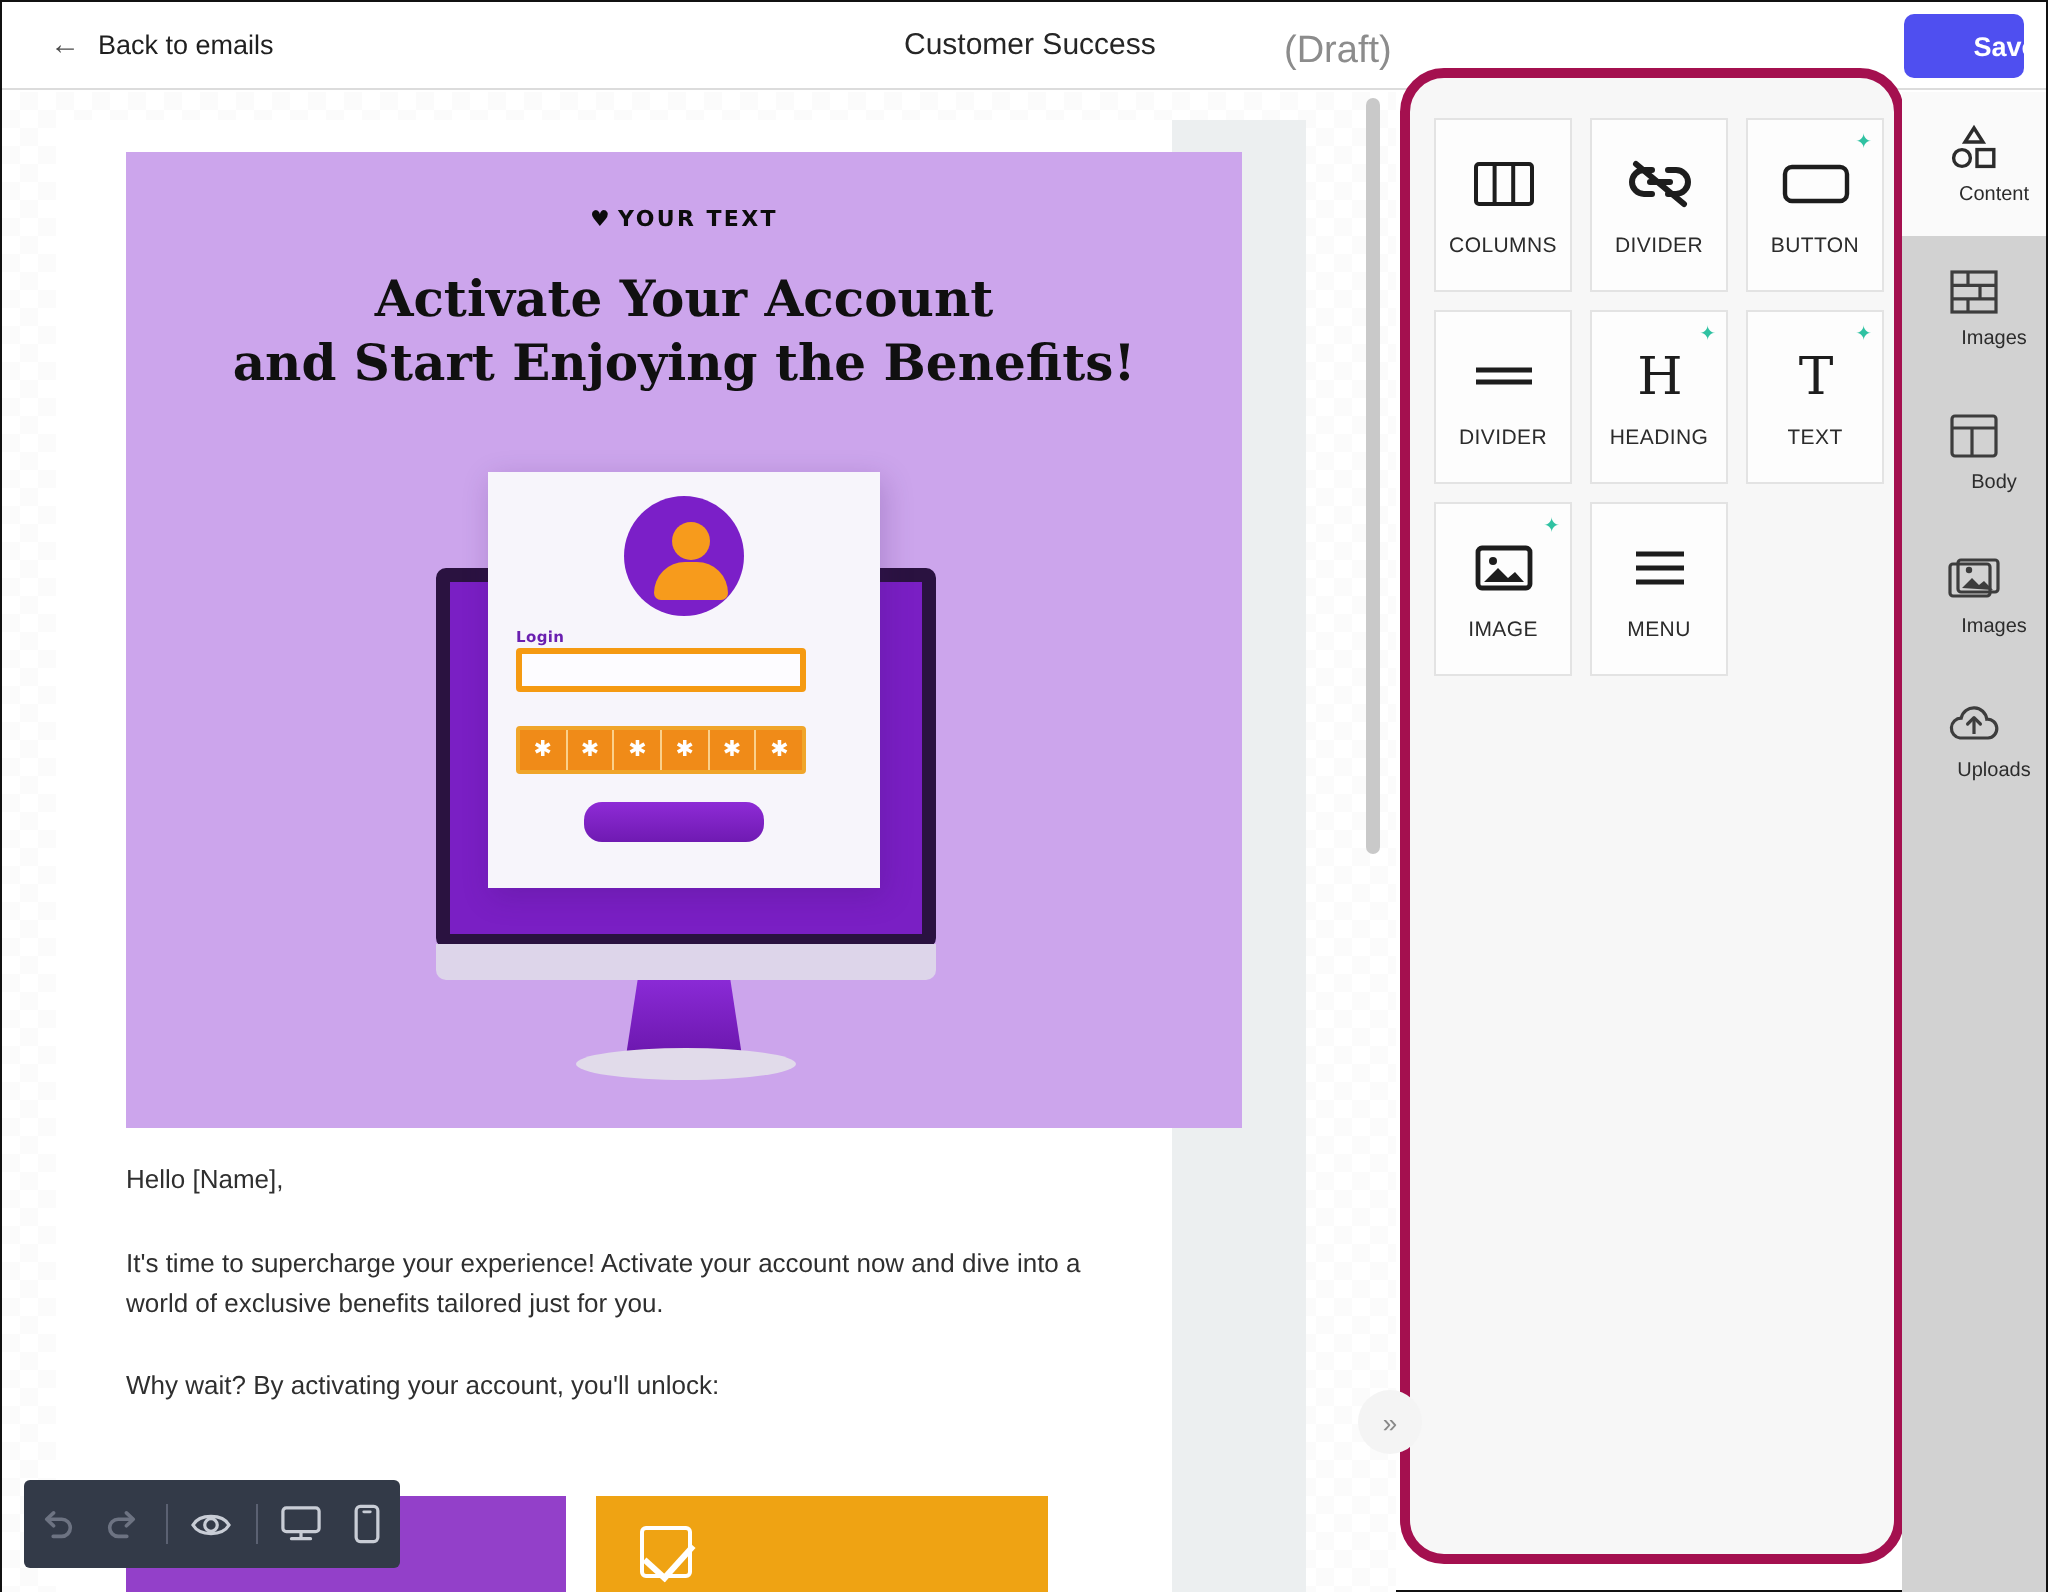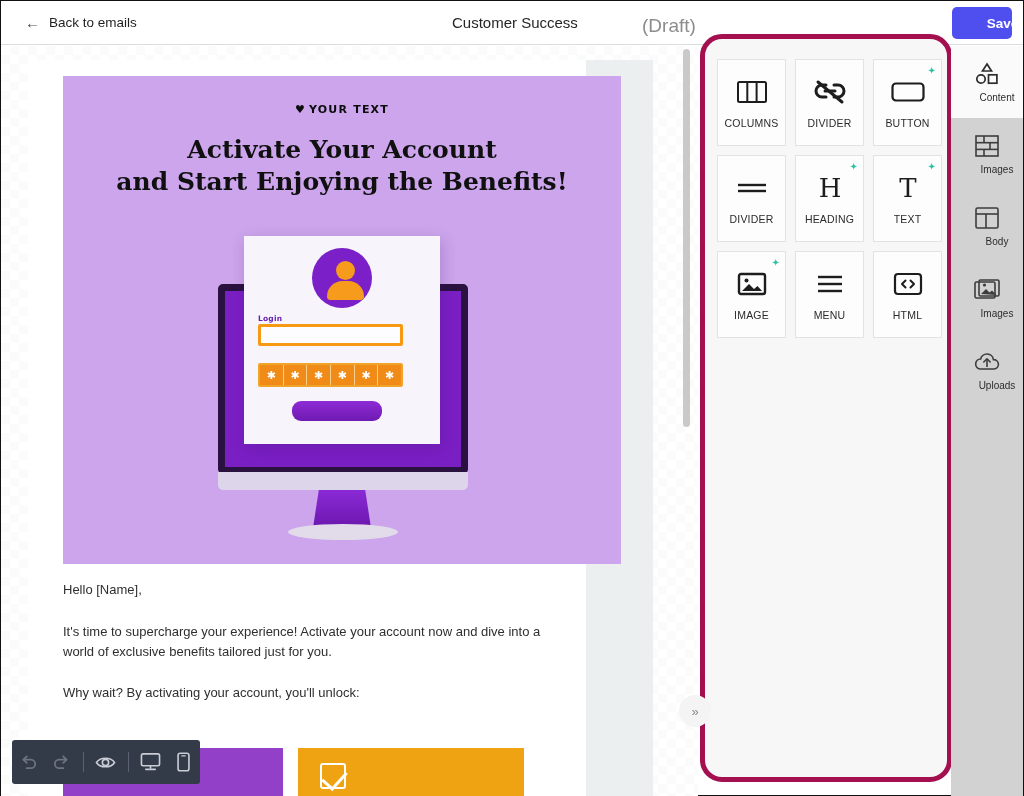--- a/index.html
+++ b/index.html
@@ -414,30 +414,20 @@
         <span class="glyph">
           <svg width="30" height="22" viewBox="0 0 30 22">
               <line x1="3" y1="4" x2="27" y2="4" stroke="#1d1d1d" stroke-width="2.4"></line>
               <line x1="3" y1="11" x2="27" y2="11" stroke="#1d1d1d" stroke-width="2.4"></line>
               <line x1="3" y1="18" x2="27" y2="18" stroke="#1d1d1d" stroke-width="2.4"></line>
             </svg>
         </span>
         <span class="tile-label">MENU</span>
       </div>
 
-      <div class="block-tile">
-        <span class="glyph">
-          <svg width="30" height="24" viewBox="0 0 30 24">
-              <rect x="2" y="2" width="26" height="20" rx="3" fill="none" stroke="#1d1d1d" stroke-width="2.2"></rect>
-              <path d="M12.5 8.5 L9 12 l3.5 3.5" fill="none" stroke="#1d1d1d" stroke-width="2" stroke-linecap="round" stroke-linejoin="round"></path>
-              <path d="M17.5 8.5 L21 12 l-3.5 3.5" fill="none" stroke="#1d1d1d" stroke-width="2" stroke-linecap="round" stroke-linejoin="round"></path>
-            </svg>
-        </span>
-        <span class="tile-label">HTML</span>
-      </div>
 
     </div>
   </div>
 
   <div class="sidebar">
 
     <div class="side-item active">
       <span class="s-glyph">
         <svg width="26" height="24" viewBox="0 0 26 24">
             <path d="M13 2 l4.5 7h-9z" fill="none" stroke="#2c2c2c" stroke-width="1.7"></path>

